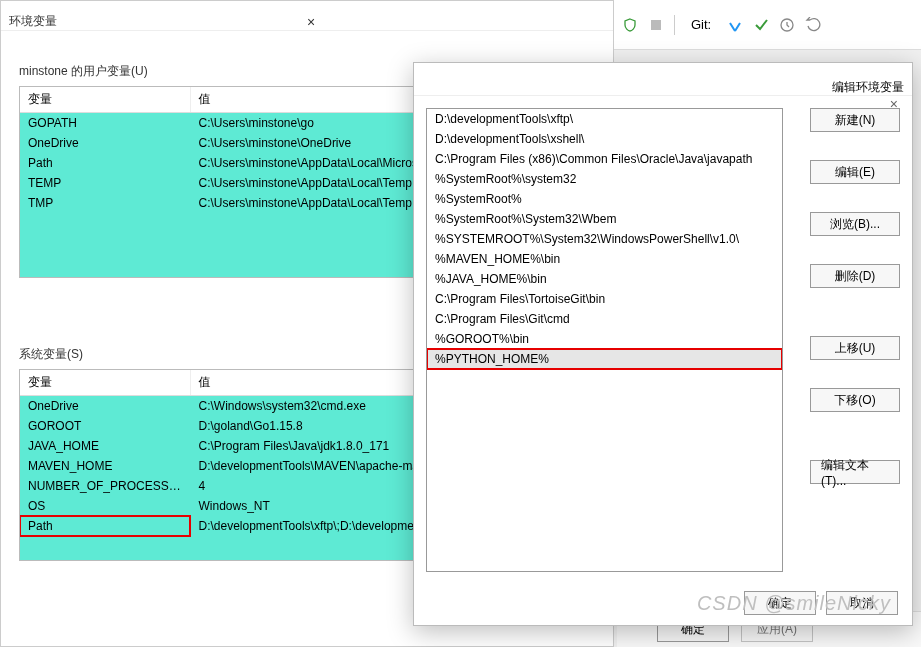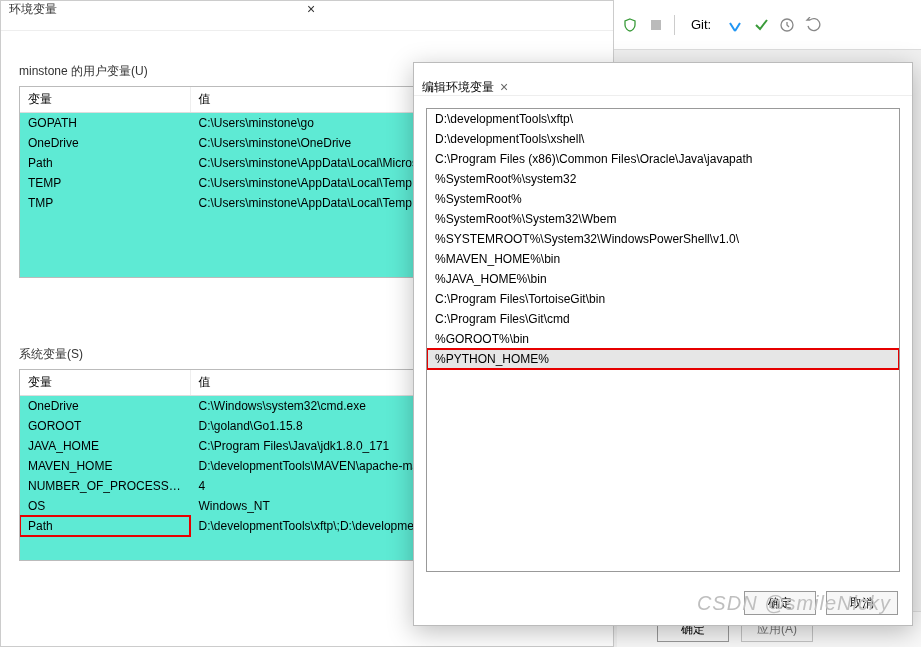--- a/index.html
+++ b/index.html
@@ -5,38 +5,38 @@
 * { box-sizing: border-box; font-family: "Microsoft YaHei", "Segoe UI", sans-serif; font-size: 12px; }
 body { margin: 0; background: #f0f0f0; width: 921px; height: 647px; position: relative; overflow: hidden; }
 
 .toolbar-bg { position: absolute; top: 0; left: 588px; right: 0; height: 50px; background: #fff; border-bottom: 1px solid #ddd; display: flex; align-items: center; padding: 0 8px; gap: 10px; }
 .toolbar-bg .ico { width: 16px; height: 16px; display: inline-flex; align-items: center; justify-content: center; }
 .git-label { font-size: 13px; margin: 0 6px; }
 .tb-divider { width: 1px; height: 20px; background: #ccc; }
 
 
 .dialog-env { position: absolute; left: 0; top: 0; width: 614px; height: 647px; background: #fff; border: 1px solid #ccc; }
-.dialog-env .titlebar { height: 30px; display: flex; align-items: flex-start; padding: 0 8px; border-bottom: 1px solid #eee; }
+.dialog-env .titlebar { height: 30px; display: flex; align-items: flex-end; padding: 0 8px; border-bottom: 1px solid #eee; }
 .dialog-env .titlebar span { flex: 1; color: #333; }
 .close-x { font-size: 14px; color: #666; cursor: pointer; padding: 0 6px; }
 .dialog-env .body { padding: 14px 18px; }
 .section-label { color: #333; margin-bottom: 6px; margin-top: 18px; }
 .tbl-wrap { border: 1px solid #bbb; height: 192px; overflow: hidden; background: #5eead4; }
 .tbl { width: 100%; border-collapse: collapse; table-layout: fixed; }
 .tbl th { text-align: left; font-weight: normal; background: #fff; border-bottom: 1px solid #ddd; border-right: 1px solid #eee; padding: 4px 8px; }
 .tbl td { padding: 3px 8px; border-right: 1px solid transparent; white-space: nowrap; overflow: hidden; text-overflow: ellipsis; }
 .col-name { width: 170px; }
 .btn-row { display: flex; justify-content: flex-end; gap: 10px; padding: 10px 0 16px 0; }
 .btn { min-width: 72px; height: 24px; border: 1px solid #999; background: #f7f7f7; display: inline-flex; align-items: center; justify-content: center; padding: 0 10px; cursor: pointer; }
 
 .red-box { outline: 2px solid #e60000; outline-offset: -1px; }
 
 
 .dialog-edit { position: absolute; left: 413px; top: 62px; width: 500px; height: 564px; background: #fff; border: 1px solid #bbb; box-shadow: 0 6px 24px rgba(0,0,0,0.25); }
-.dialog-edit .titlebar { height: 30px; display: flex; align-items: flex-start; padding: 16px 8px; border-bottom: 1px solid #eee; }
+.dialog-edit .titlebar { height: 30px; display: flex; align-items: flex-end; padding: 16px 8px; border-bottom: 1px solid #eee; flex-direction: column; }
 .dialog-edit .content { display: flex; padding: 12px; gap: 27px; height: calc(100% - 30px - 44px); }
 .listbox { flex: 1; border: 1px solid #999; background: #fff; overflow: auto; }
 .listbox .row { padding: 3px 8px; white-space: nowrap; overflow: hidden; text-overflow: clip; }
 .listbox .row.selected { background: #e6e6e6; }
 .side-buttons { width: 90px; display: flex; flex-direction: column; gap: 8px; }
 .side-buttons .gap { height: 12px; }
 .dialog-edit .footer { position: absolute; bottom: 0; left: 0; right: 0; height: 44px; display: flex; justify-content: flex-end; align-items: center; gap: 10px; padding: 0 14px; background: #fff; }
 
 
 .under-bar { position: absolute; left: 617px; bottom: 0; width: 304px; height: 36px; background: #f9f9f9; border-top: 1px solid #ddd; display: flex; align-items: center; justify-content: flex-start; gap: 12px; padding: 0 40px; }
@@ -203,20 +203,37 @@
         <div class="row">%SystemRoot%</div>
         <div class="row">%SystemRoot%\System32\Wbem</div>
         <div class="row">%SYSTEMROOT%\System32\WindowsPowerShell\v1.0\</div>
         <div class="row">%MAVEN_HOME%\bin</div>
         <div class="row">%JAVA_HOME%\bin</div>
         <div class="row">C:\Program Files\TortoiseGit\bin</div>
         <div class="row">C:\Program Files\Git\cmd</div>
         <div class="row">%GOROOT%\bin</div>
         <div class="row selected red-box">%PYTHON_HOME%</div>
       </div>
+    <div class="side-buttons">
+      <div class="btn">新建(N)</div>
+      <div class="gap"></div>
+      <div class="btn">编辑(E)</div>
+      <div class="gap"></div>
+      <div class="btn">浏览(B)...</div>
+      <div class="gap"></div>
+      <div class="btn">删除(D)</div>
+      <div class="gap"></div>
+        <div class="gap"></div>
+      <div class="btn">上移(U)</div>
+      <div class="gap"></div>
+      <div class="btn">下移(O)</div>
+      <div class="gap"></div>
+        <div class="gap"></div>
+      <div class="btn">编辑文本(T)...</div>
+    </div>
   </div>
   <div class="footer">
     <div class="btn">确定</div>
     <div class="btn">取消</div>
   </div>
 </div>
 
 <div class="watermark">CSDN @smileNicky</div>
 
 </body></html>

